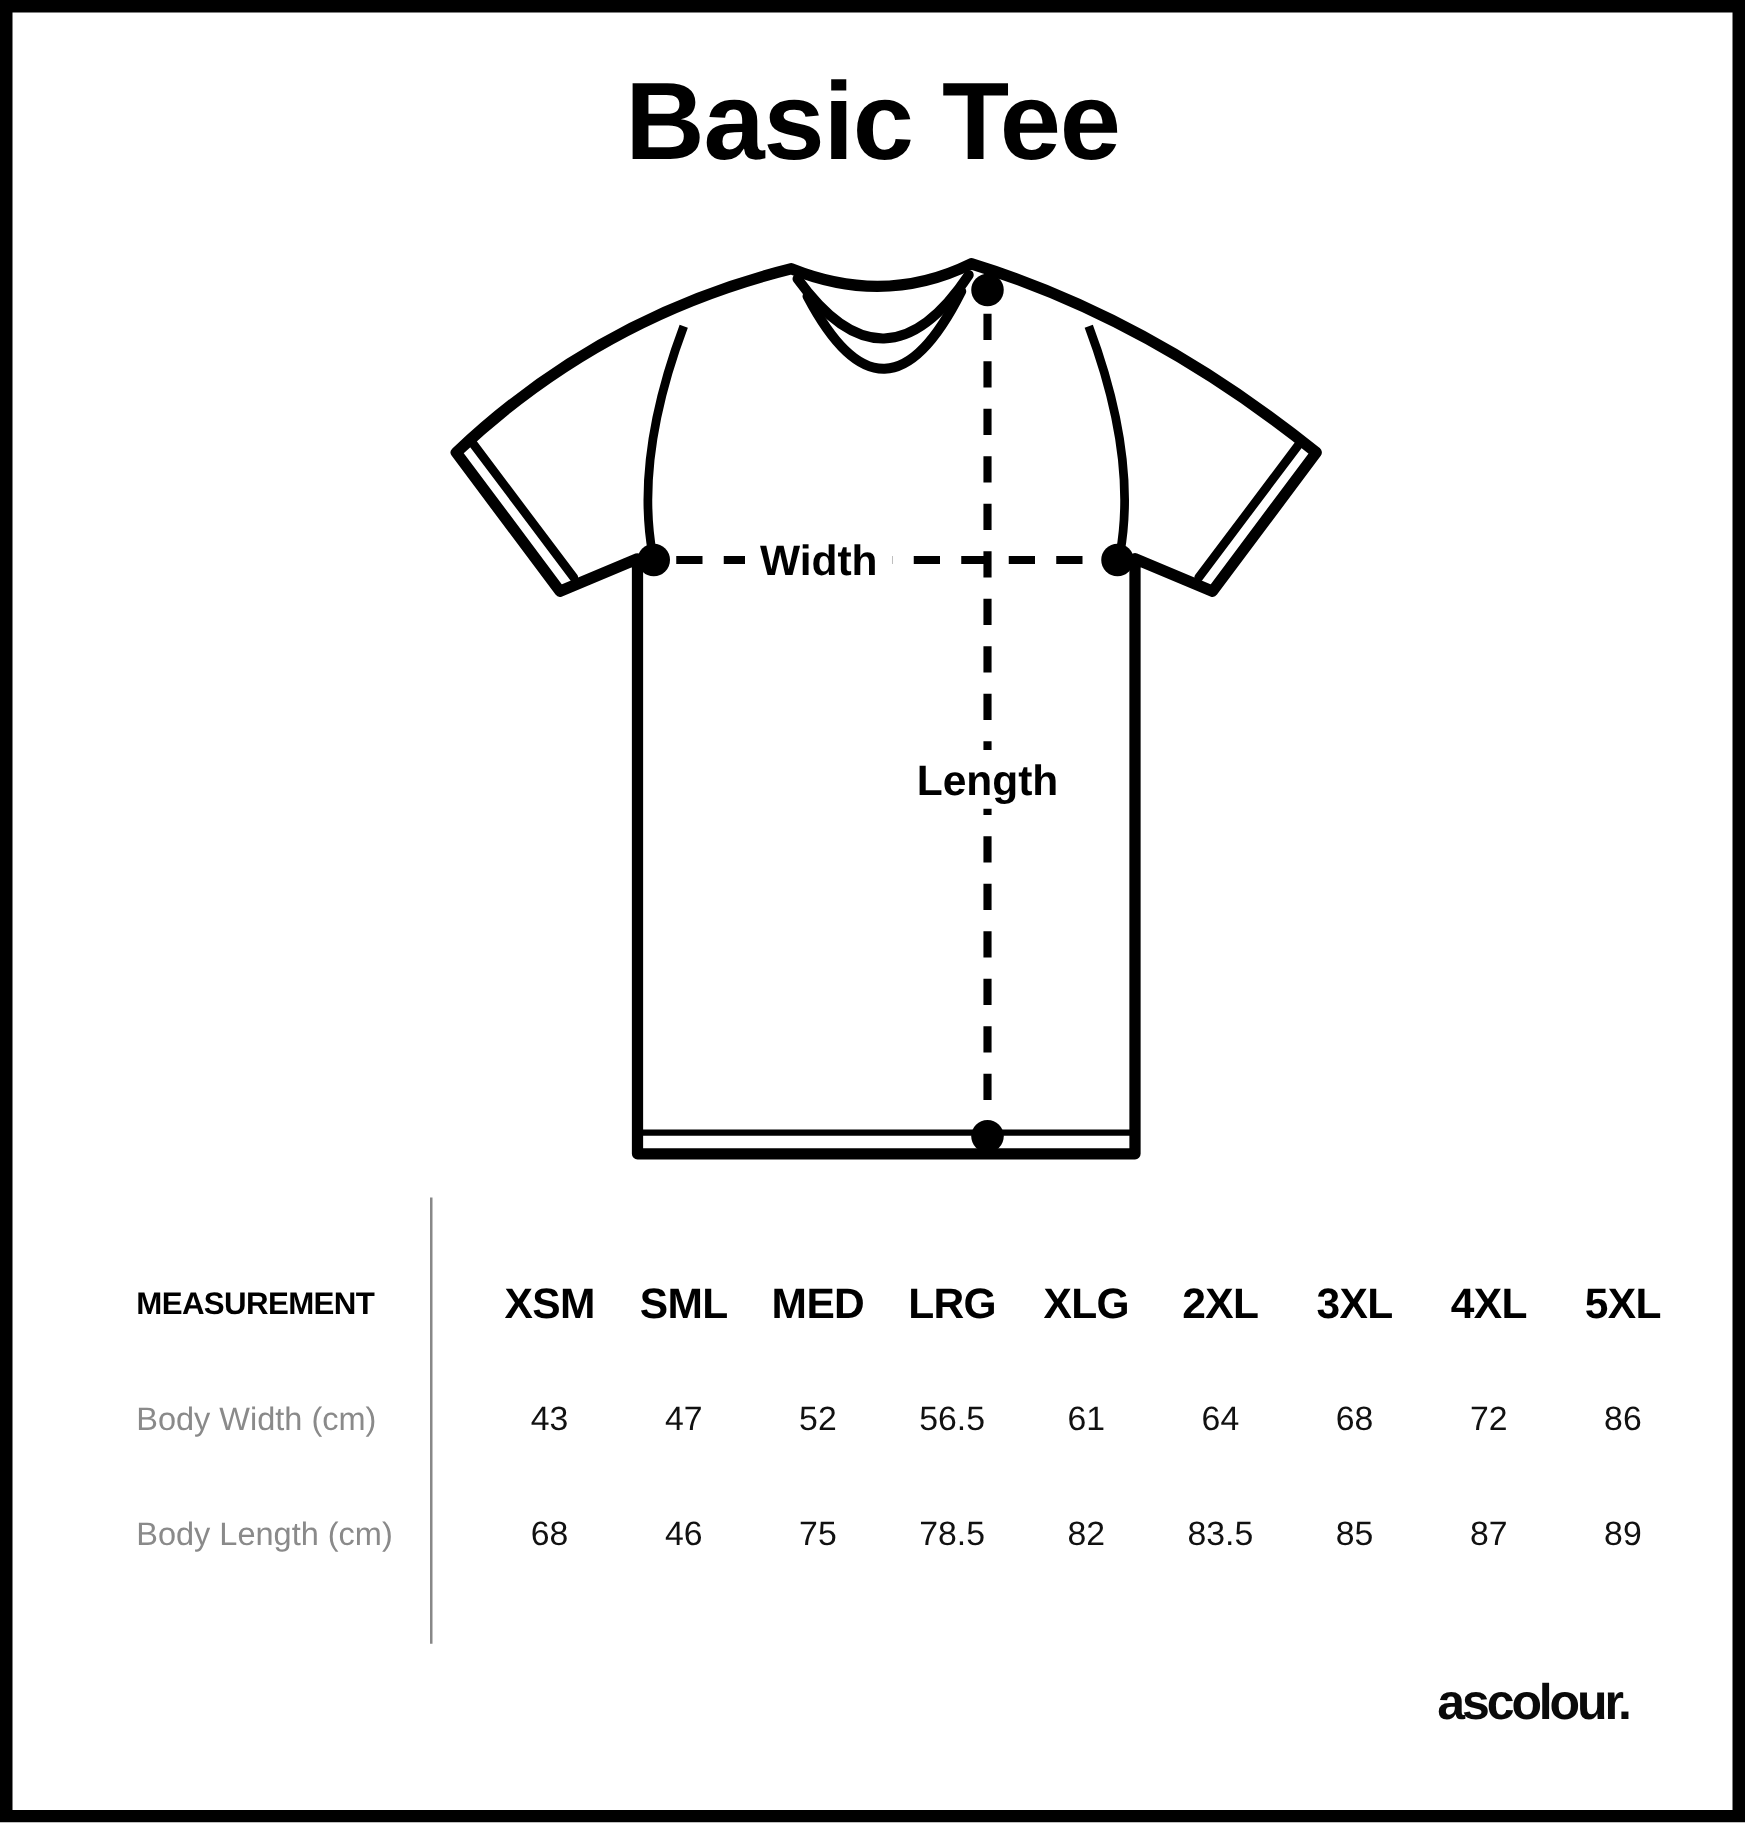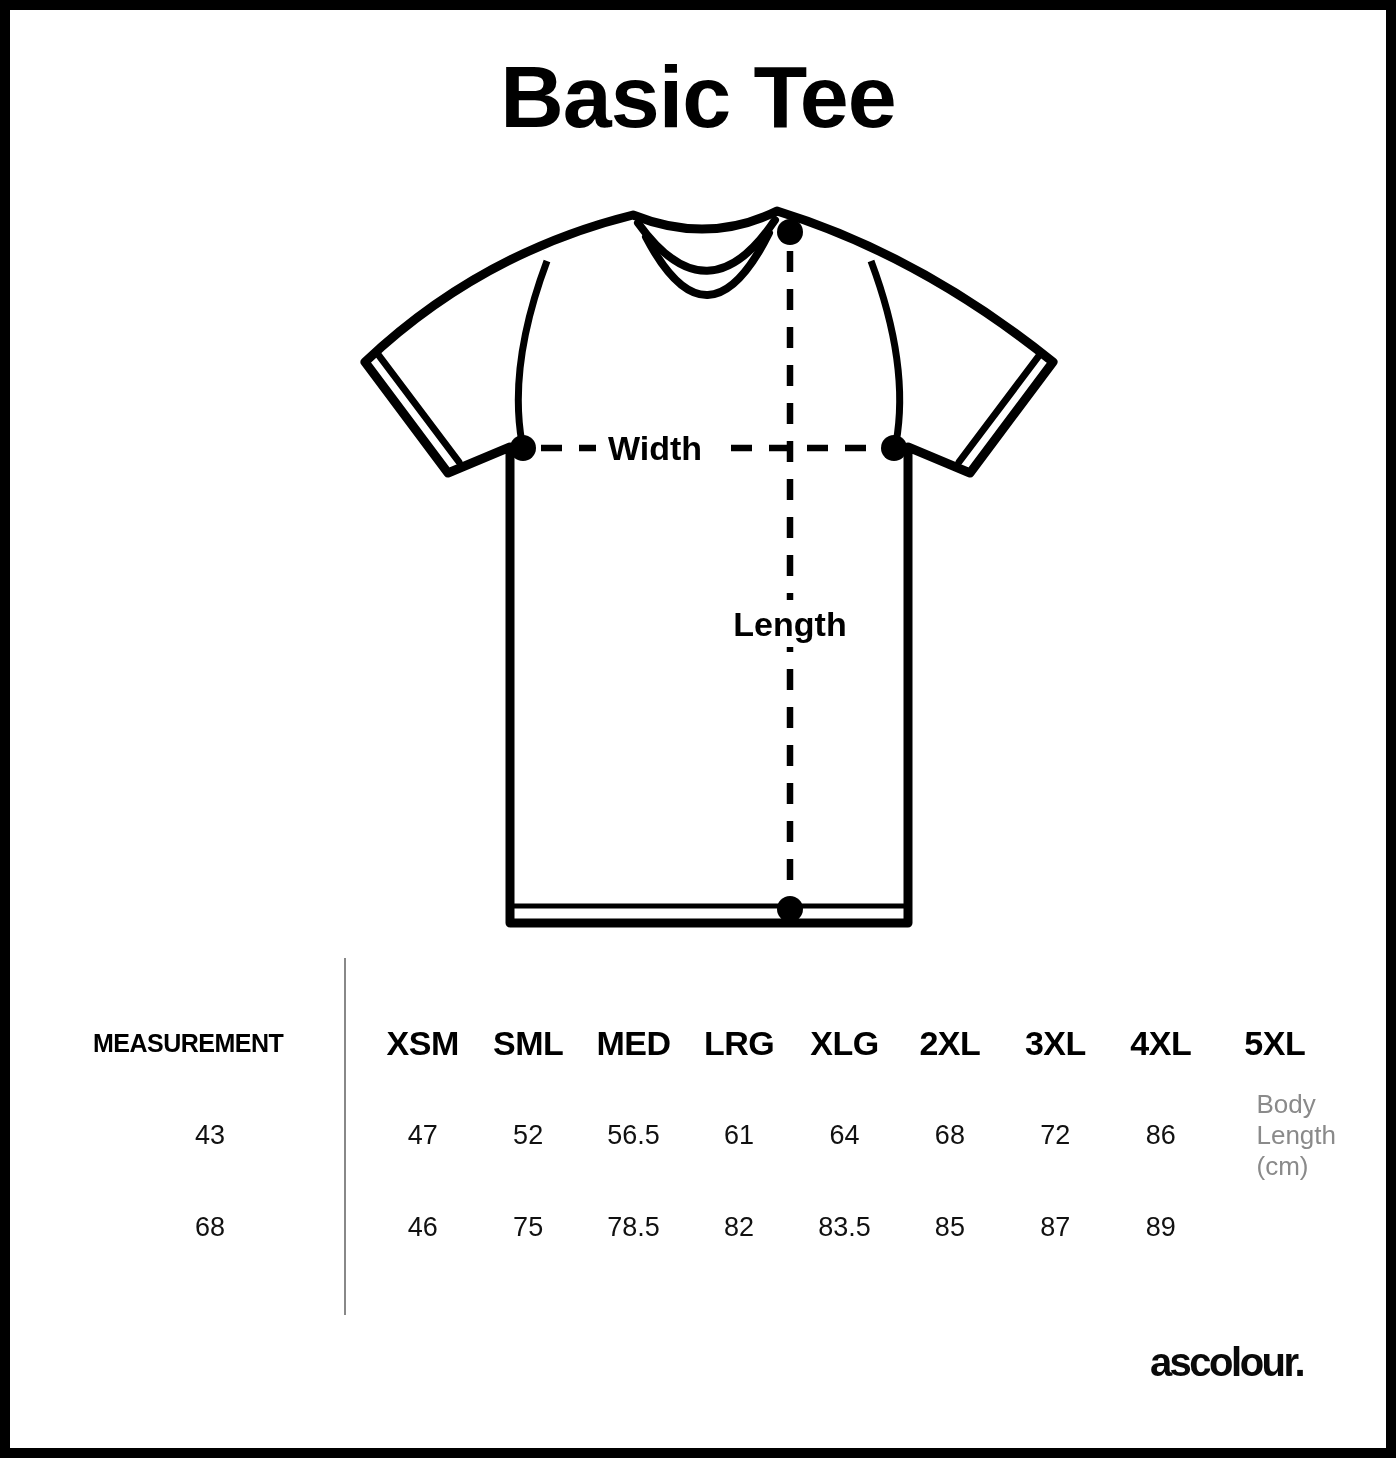--- a/index.html
+++ b/index.html
@@ -24,21 +24,21 @@
   }
   .tee-svg{position:absolute;left:330px;top:175px;}
   .table-divider{
     position:absolute;
     left:334px;top:948px;
     width:2px;height:357px;
     background:#888;
   }
   .size-table{
     position:absolute;
-    left:40px;top:987px;
+    left:56px;top:987px;
     width:1286px;height:276px;
     display:grid;
     grid-template-columns:320px repeat(9,1fr);
     grid-auto-rows:92px;
     align-items:center;
   }
   .cell-header{
     font-size:34px;font-weight:bold;color:#000;
     text-align:center;letter-spacing:-0.5px;
   }
@@ -124,20 +124,21 @@
     <div class="cell-header">XSM</div>
     <div class="cell-header">SML</div>
     <div class="cell-header">MED</div>
     <div class="cell-header">LRG</div>
     <div class="cell-header">XLG</div>
     <div class="cell-header">2XL</div>
     <div class="cell-header">3XL</div>
     <div class="cell-header">4XL</div>
     <div class="cell-header">5XL</div>
 
+    <div class="cell-rowlabel">Body Width (cm)</div>
     <div class="cell-value">43</div>
     <div class="cell-value">47</div>
     <div class="cell-value">52</div>
     <div class="cell-value">56.5</div>
     <div class="cell-value">61</div>
     <div class="cell-value">64</div>
     <div class="cell-value">68</div>
     <div class="cell-value">72</div>
     <div class="cell-value">86</div>
 

